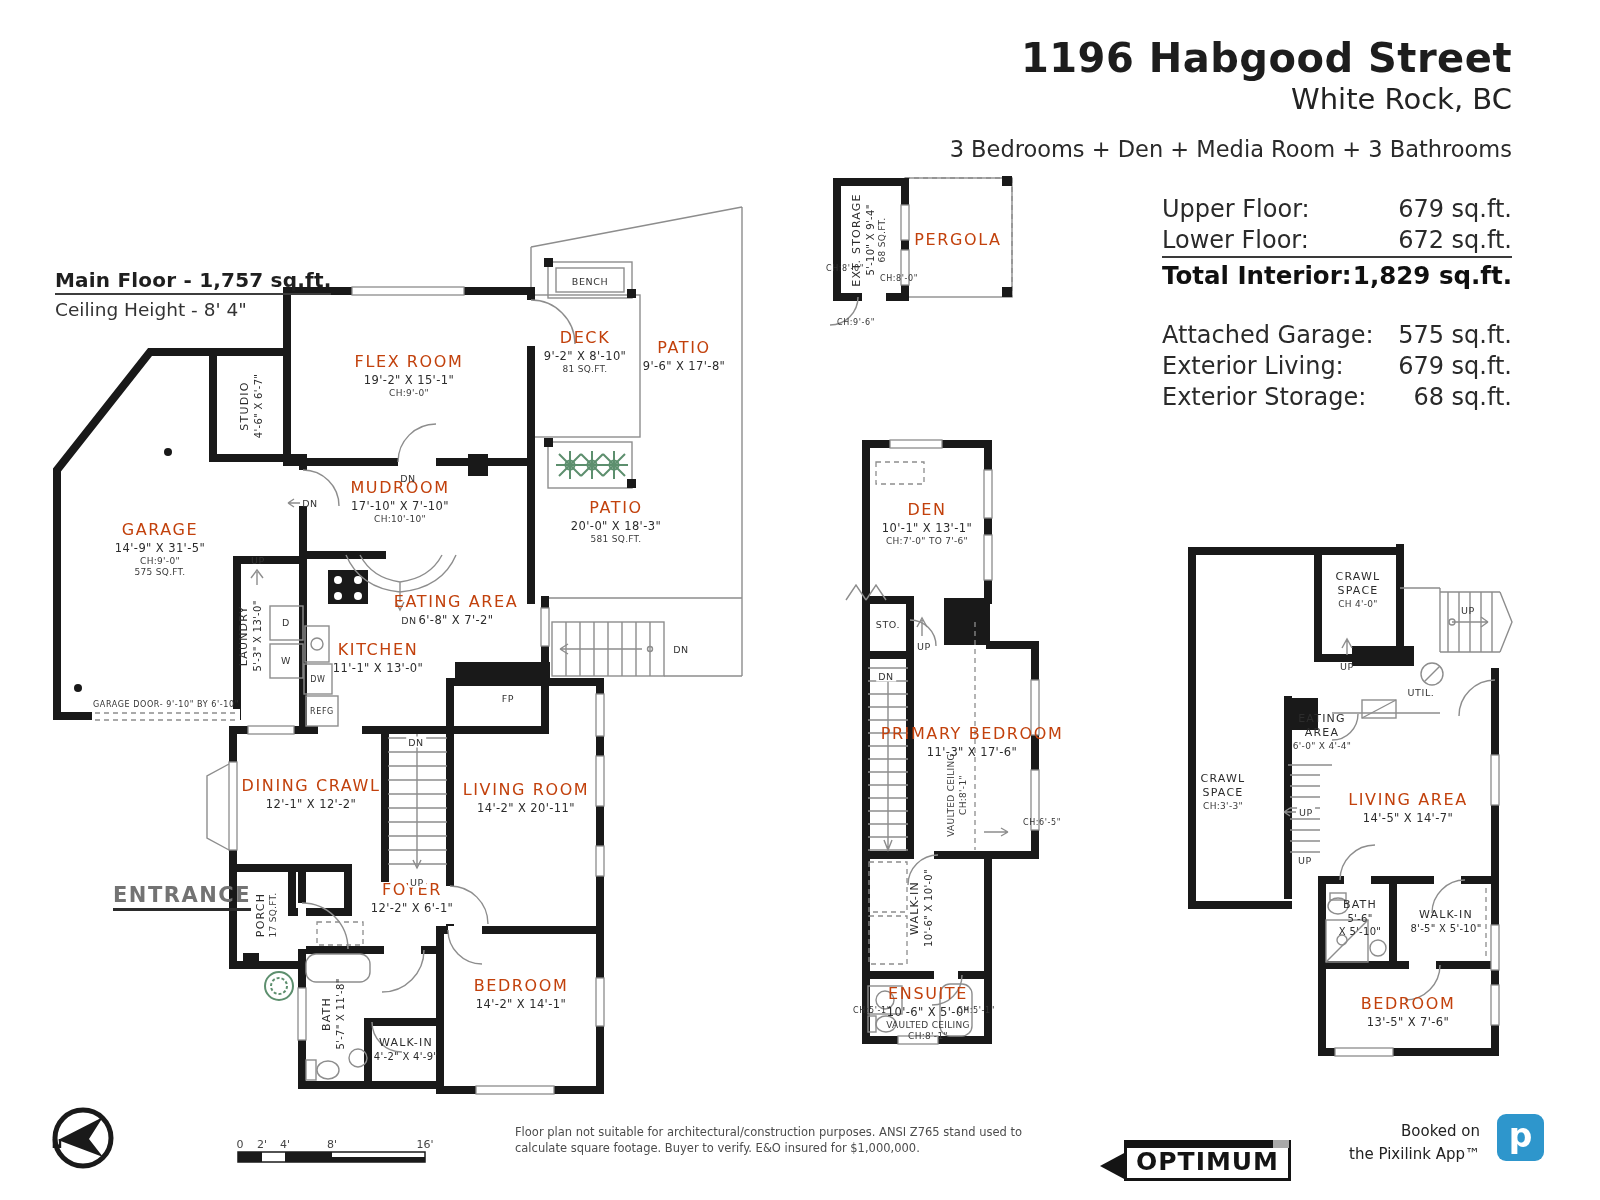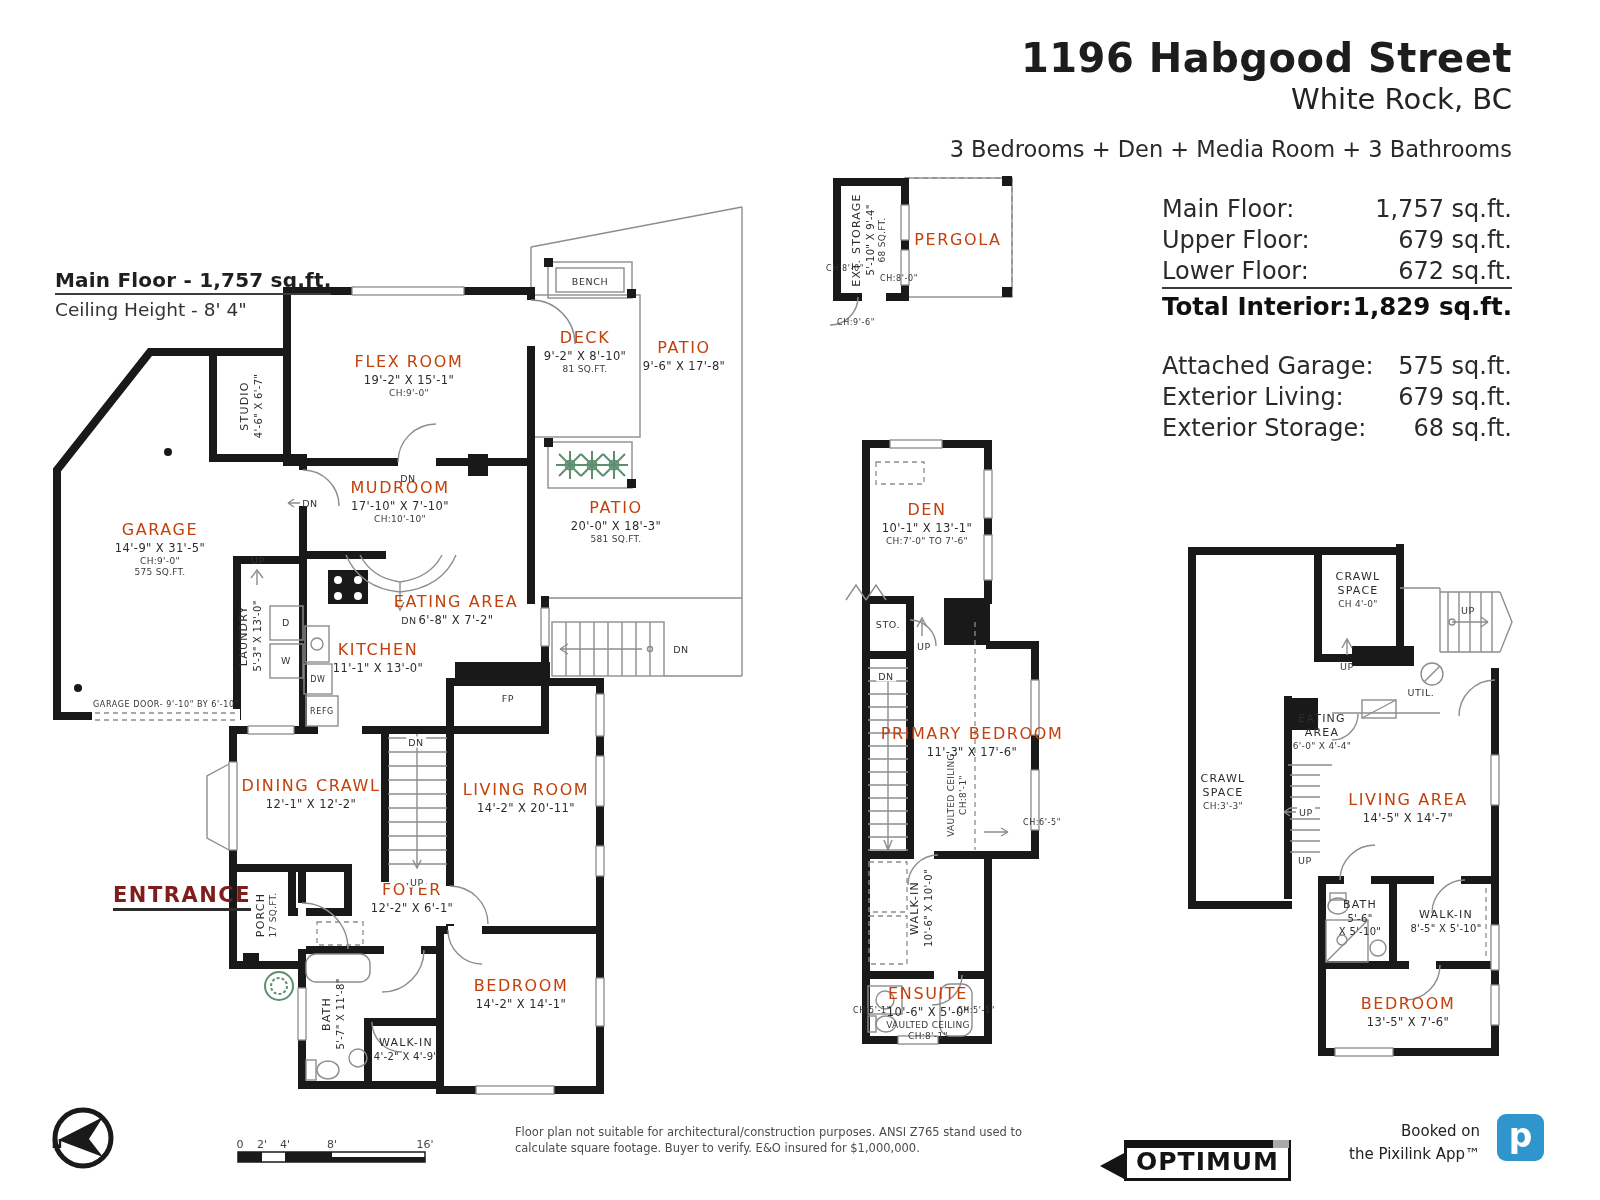--- a/index.html
+++ b/index.html
@@ -31,21 +31,21 @@
   .city{font-size:29px;color:#232323;margin-top:2px}
   .summary{position:absolute;right:88px;top:136px;font-size:22.5px;color:#2a2a2a}
   .area-table{position:absolute;left:1162px;top:194px;width:350px}
   .ar{display:flex;justify-content:space-between;font-size:24px;color:#2a2a2a;line-height:31px}
   .ar.underline{border-bottom:2px solid #3a3a3a}
   .ar.total{font-weight:700;font-size:24.5px;color:#101010;margin-top:2px}
   .ar-gap{height:29px}
   .floor-head{position:absolute}
   .fh-t{font-size:20px;font-weight:700;color:#1f1f1f;border-bottom:2.5px solid #3d3d3d;display:inline-block;padding-bottom:1px;letter-spacing:.2px}
   .fh-c{font-size:18.5px;color:#333;margin-top:4px}
-  .entrance{position:absolute;left:113px;top:883px;font-size:21px;font-weight:800;letter-spacing:1.5px;color:#7f1d1d;border-bottom:3px solid #2b2b2b;padding-bottom:1px}
+  .entrance{position:absolute;left:113px;top:883px;font-size:21px;font-weight:800;letter-spacing:1.5px;color:#737373;border-bottom:3px solid #2b2b2b;padding-bottom:1px}
   
   .disclaimer{position:absolute;left:515px;top:1124px;width:560px;text-align:left;font-size:11.5px;color:#4c4c4c;line-height:1.4}
   .scale-labels{position:absolute;left:238px;top:1138px;width:188px;height:12px;font-size:11px;color:#444}
   .scale-labels span{position:absolute;transform:translateX(-50%)}
   .optimum{position:absolute;left:1100px;top:1140px;width:180px}
   .opt-pencil{position:absolute;left:0;top:12px;width:26px;height:28px;background:#141414;clip-path:polygon(0 50%,100% 0,100% 100%)}
   .opt-box{position:relative;margin-left:24px;border:3px solid #141414;border-top-width:8px;padding:0 9px 2px;display:inline-block;background:#fff}
   .opt-eraser{position:absolute;right:-1px;top:-8px;width:16px;height:8px;background:#a9a9a9}
   .opt-name{font-size:25px;font-weight:800;letter-spacing:1px;color:#141414;line-height:1.1}
   .opt-sub{margin-left:24px;font-size:10.5px;letter-spacing:3.2px;color:#1e1e1e;margin-top:18px}
@@ -287,24 +287,20 @@
   </svg>
 
   <div class="addr-block">
     <div class="addr">1196 Habgood Street</div>
     <div class="city">White Rock, BC</div>
   </div>
   <div class="summary">3 Bedrooms + Den + Media Room + 3 Bathrooms</div>
 
   <div class="area-table">
     <div class="ar">
-      <span>Main Floor:</span>
-      <span>1,757 sq.ft.</span>
-    </div>
-    <div class="ar">
       <span>Upper Floor:</span>
       <span>679 sq.ft.</span>
     </div>
     <div class="ar underline">
       <span>Lower Floor:</span>
       <span>672 sq.ft.</span>
     </div>
     <div class="ar total">
       <span>Total Interior:</span>
       <span>1,829 sq.ft.</span>

